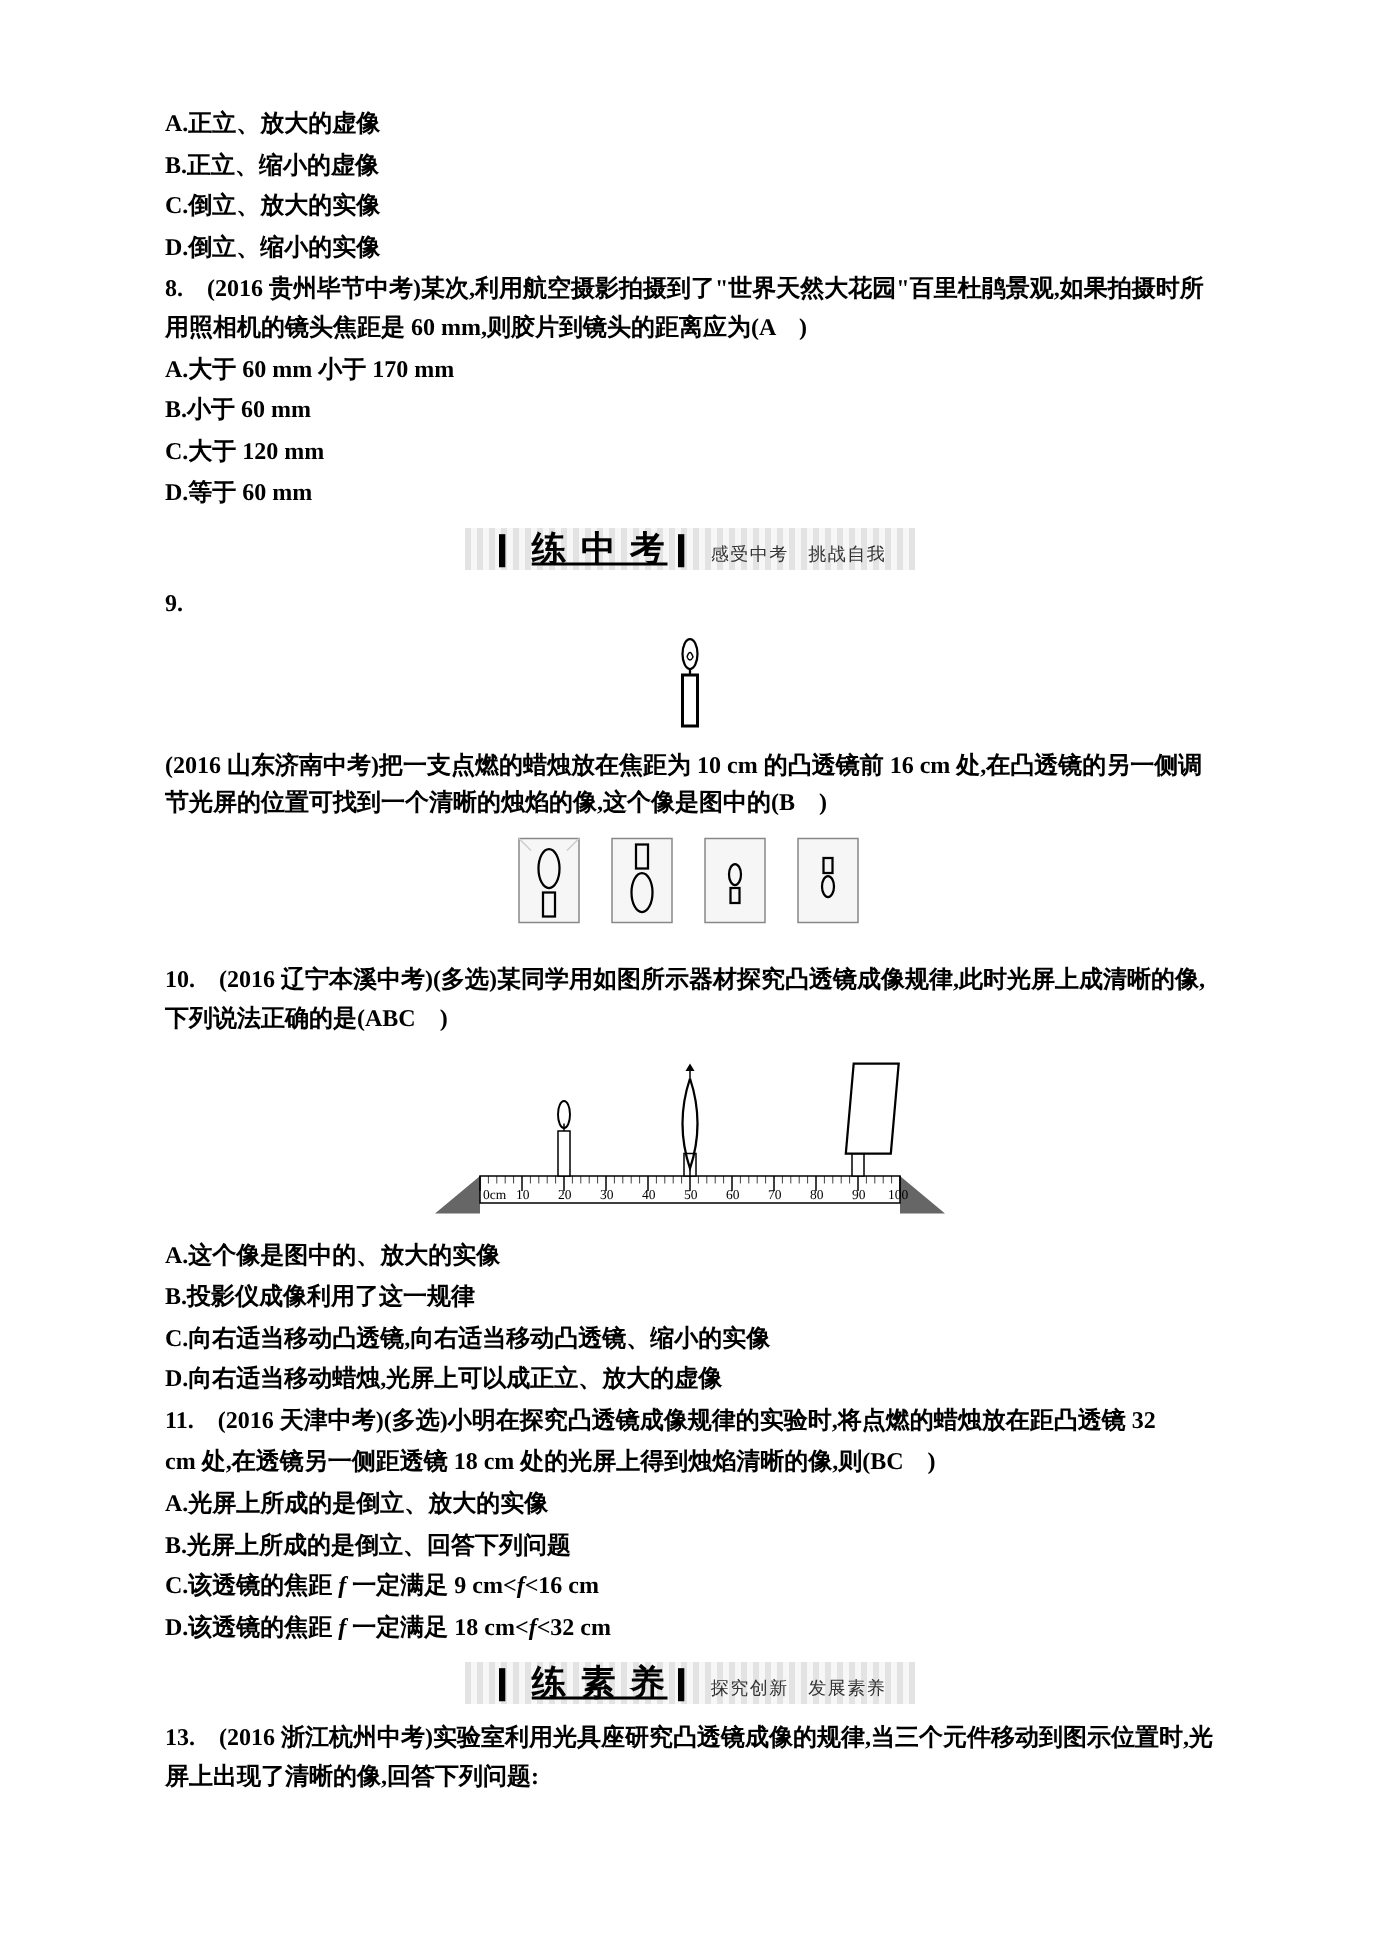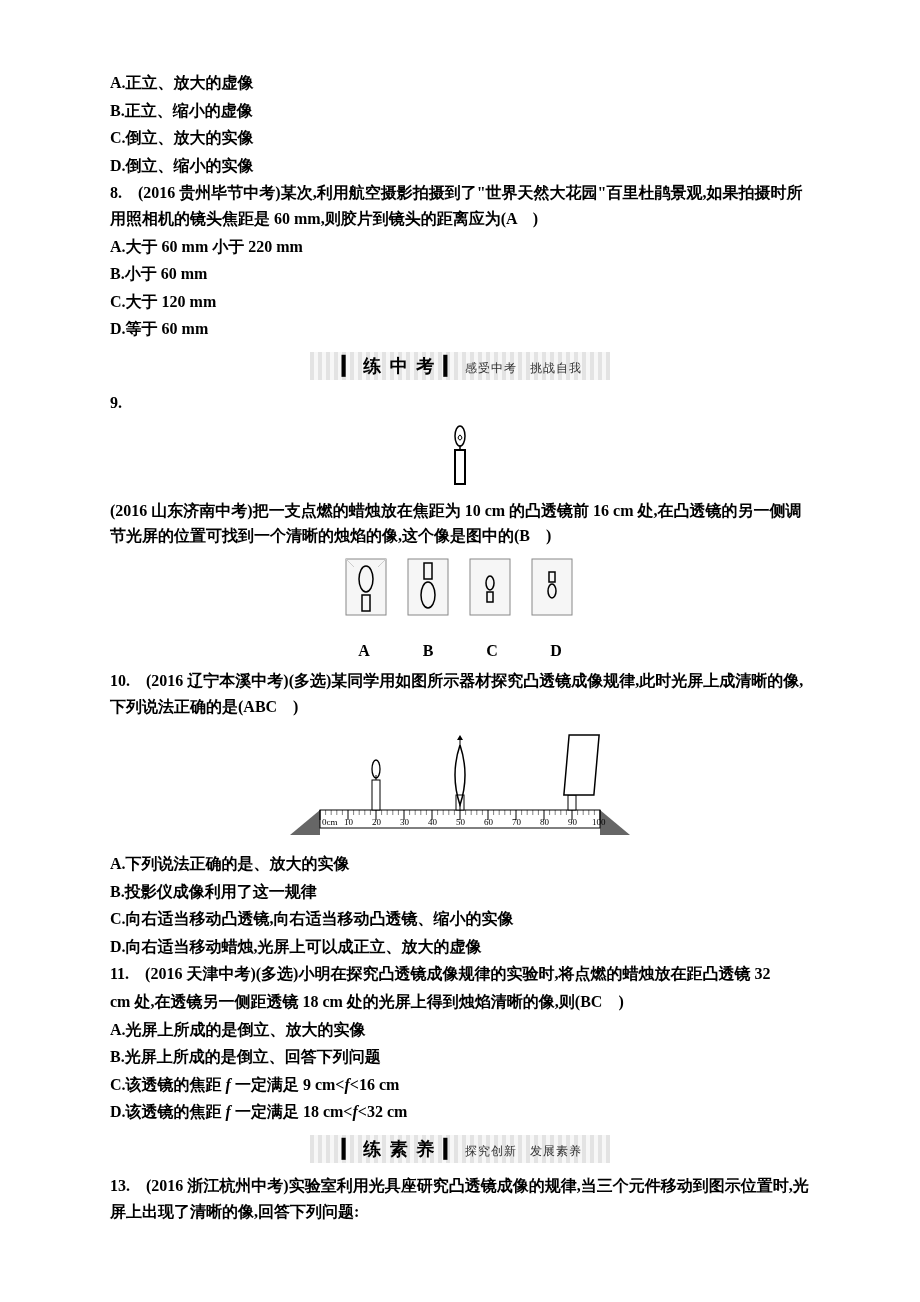--- a/index.html
+++ b/index.html
@@ -28,39 +28,39 @@
       #dcdcdc 0, #dcdcdc 4px, #f5f5f5 4px, #f5f5f5 8px) repeat-x;
     background-size: 8px 100%;
     opacity: 0.8;
   }
   .banner-text {
     position: relative;
     text-align: center;
     line-height: 28px;
     font-size: 14px;
   }
-  .banner-main { font-weight: bold; font-size: 18px; letter-spacing: 2px; }
+  .banner-main { font-weight: bold; font-size: 23px; letter-spacing: 2px; text-decoration: underline; }
   .banner-bar { font-weight: bold; font-size: 18px; margin: 0 4px; }
   .banner-sub { font-size: 12px; color: #333; letter-spacing: 1px; }
   .fig { display: block; margin: 6px auto; }
   .candle-row { text-align: center; margin: 8px 0 4px; }
   .option-row { text-align: center; margin-top: 2px; letter-spacing: 0; }
   .option-row span { display:inline-block; width:60px; text-align:center; font-weight:bold; }
   .italic { font-style: italic; font-family: "Times New Roman", serif; }
 </style>
 </head>
 <body>
 
 <div class="line">A.正立、放大的虚像</div>
 <div class="line">B.正立、缩小的虚像</div>
 <div class="line">C.倒立、放大的实像</div>
 <div class="line">D.倒立、缩小的实像</div>
 
 <div class="line">8.　(2016 贵州毕节中考)某次,利用航空摄影拍摄到了"世界天然大花园"百里杜鹃景观,如果拍摄时所用照相机的镜头焦距是 60 mm,则胶片到镜头的距离应为(A　)</div>
-<div class="line">A.大于 60 mm 小于 220 mm</div>
+<div class="line">A.大于 60 mm 小于 170 mm</div>
 <div class="line">B.小于 60 mm</div>
 <div class="line">C.大于 120 mm</div>
 <div class="line">D.等于 60 mm</div>
 
 <div class="section-banner">
   <div class="banner-bg"></div>
   <div class="banner-text">
     <span class="banner-bar">▎</span>
     <span class="banner-main">练 中 考</span>
     <span class="banner-bar">▎</span>
@@ -101,26 +101,20 @@
       <ellipse cx="26" cy="26" rx="4" ry="7" fill="none" stroke="#000" stroke-width="1.5"></ellipse>
       <rect x="23" y="35" width="6" height="10" fill="none" stroke="#000" stroke-width="1.5"></rect>
     </g>
 
     <g transform="translate(186,0)">
       <rect x="6" y="2" width="40" height="56" fill="#f6f6f6" stroke="#888"></rect>
       <ellipse cx="26" cy="34" rx="4" ry="7" fill="none" stroke="#000" stroke-width="1.5"></ellipse>
       <rect x="23" y="15" width="6" height="10" fill="none" stroke="#000" stroke-width="1.5"></rect>
     </g>
   </svg>
-  <div class="option-row">
-    <span>A</span>
-    <span>B</span>
-    <span>C</span>
-    <span>D</span>
-  </div>
 </div>
 
 <div class="line">10.　(2016 辽宁本溪中考)(多选)某同学用如图所示器材探究凸透镜成像规律,此时光屏上成清晰的像,下列说法正确的是(ABC　)</div>
 
 <svg class="fig" width="380" height="120">
 
   <polygon points="20,110 50,85 50,110" fill="#666"></polygon>
   <polygon points="360,110 330,85 330,110" fill="#666"></polygon>
 
   <rect x="50" y="85" width="280" height="18" fill="#fff" stroke="#000"></rect>
@@ -210,21 +204,21 @@
     <polygon points="-3,15 3,15 0,10" fill="#000"></polygon>
     <line x1="0" y1="80" x2="0" y2="85" stroke="#000"></line>
   </g>
 
   <g transform="translate(302,0)">
     <rect x="-4" y="70" width="8" height="15" fill="#fff" stroke="#000"></rect>
     <rect x="-2" y="10" width="30" height="60" fill="#fff" stroke="#000" stroke-width="1.5" transform="skewX(-5)"></rect>
   </g>
 </svg>
 
-<div class="line">A.下列说法正确的是、放大的实像</div>
+<div class="line">A.这个像是图中的、放大的实像</div>
 <div class="line">B.投影仪成像利用了这一规律</div>
 <div class="line">C.向右适当移动凸透镜,向右适当移动凸透镜、缩小的实像</div>
 <div class="line">D.向右适当移动蜡烛,光屏上可以成正立、放大的虚像</div>
 
 <div class="line">11.　(2016 天津中考)(多选)小明在探究凸透镜成像规律的实验时,将点燃的蜡烛放在距凸透镜 32</div>
 <div class="line">cm 处,在透镜另一侧距透镜 18 cm 处的光屏上得到烛焰清晰的像,则(BC　)</div>
 <div class="line">A.光屏上所成的是倒立、放大的实像</div>
 <div class="line">B.光屏上所成的是倒立、回答下列问题</div>
 <div class="line">
   <span>C.该透镜的焦距 </span><span class="italic">f</span><span> 一定满足 9 cm&lt;</span><span class="italic">f</span><span>&lt;16 cm</span>

